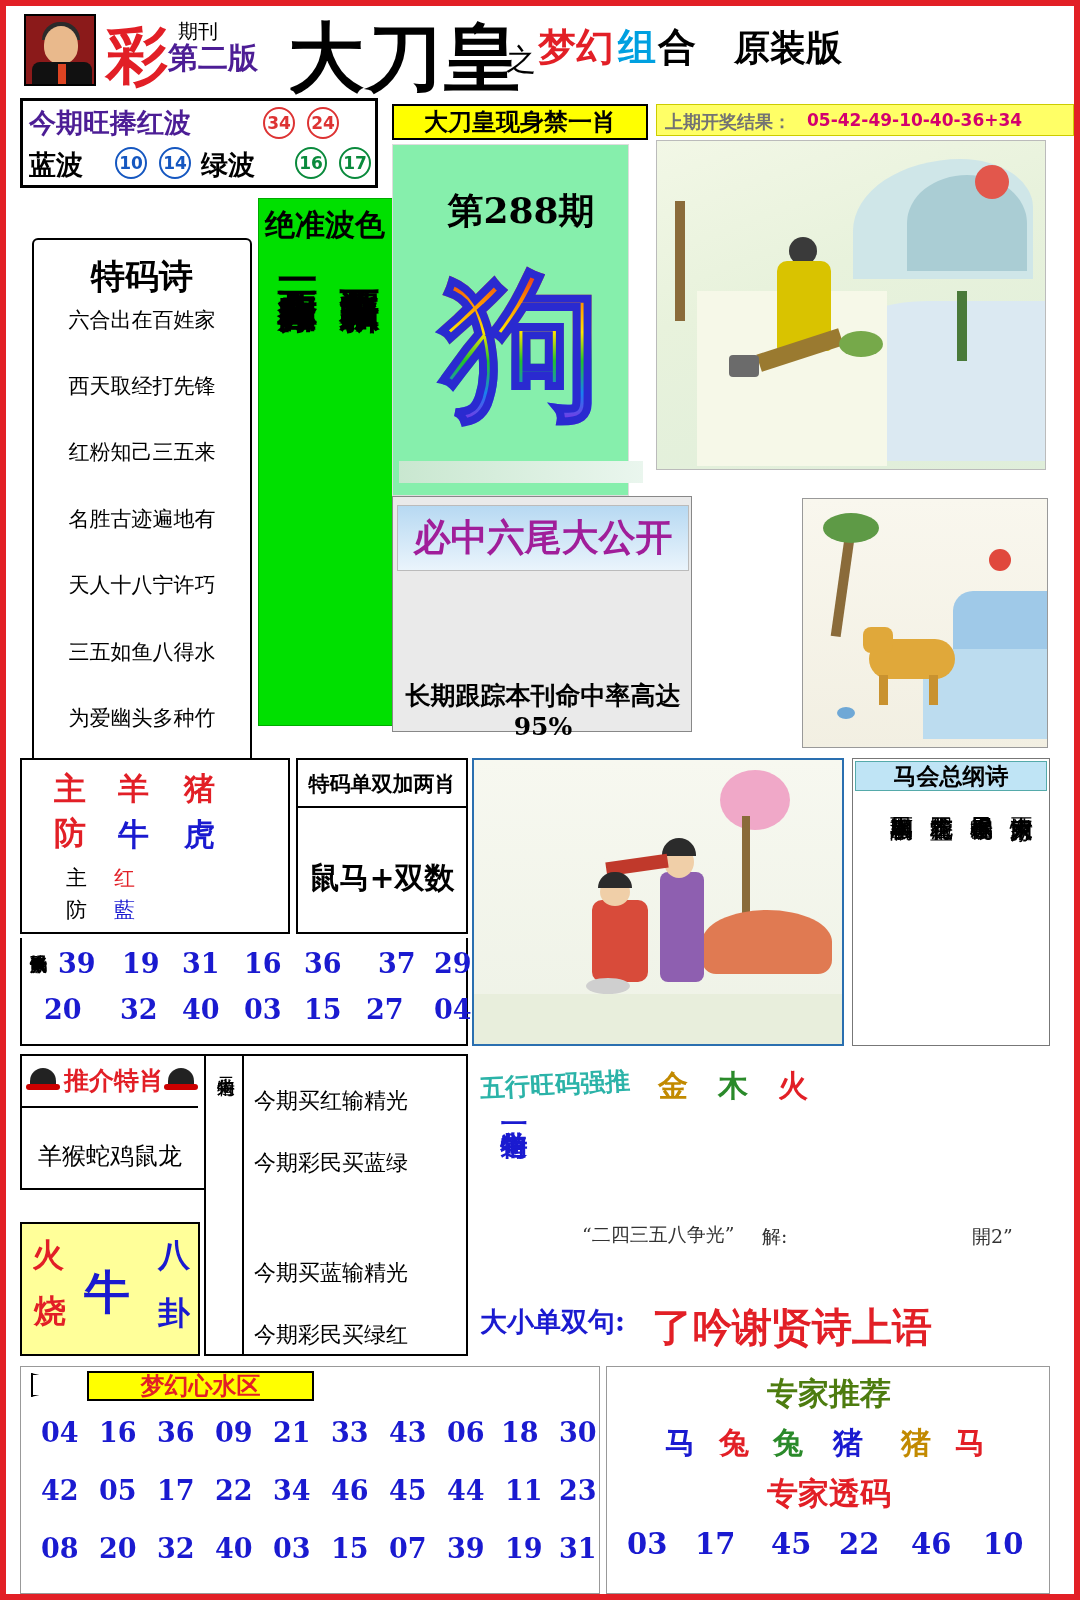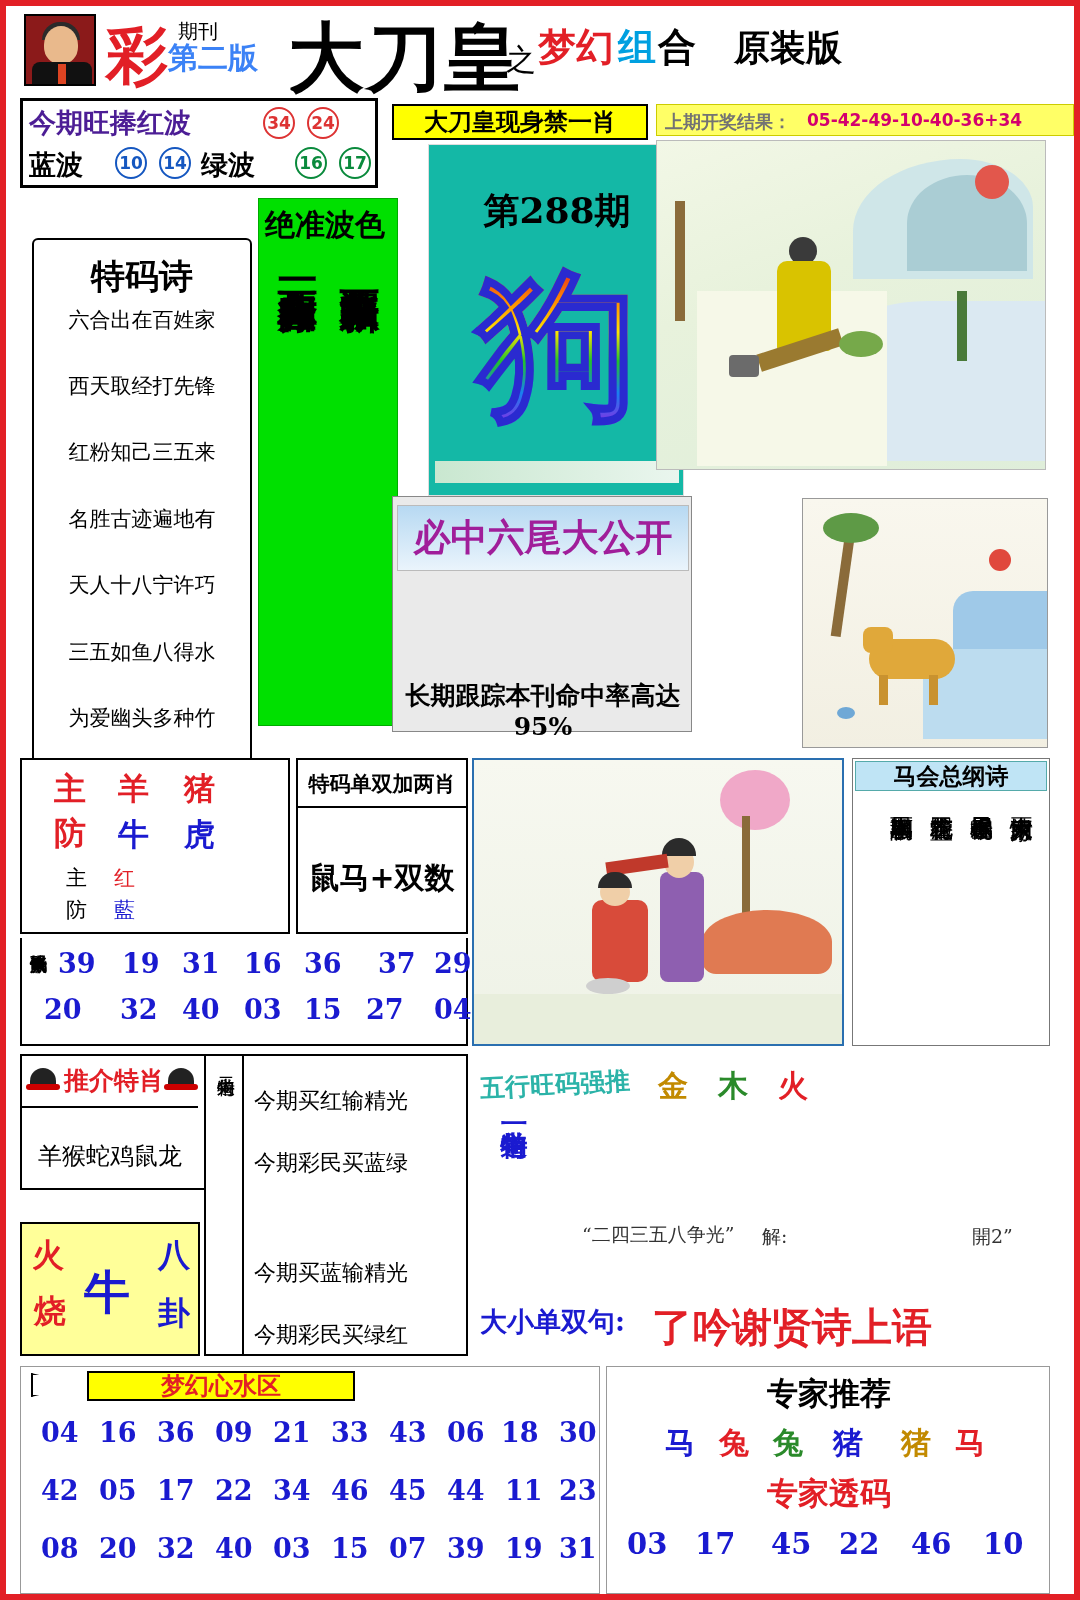--- a/index.html
+++ b/index.html
@@ -31,21 +31,21 @@
 
   <div class="abs masthead">
     <div class="abs photo">
       <div class="hair"></div>
         <div class="face"></div>
         <div class="body"></div>
         <div class="tie"></div>
     </div>
     <div class="abs bigtitle" style="left:100px;top:8px;font-size:62px;color:#e21f26;">彩</div>
     <div class="abs cn" style="left:172px;top:12px;font-size:20px;color:#000;">期刊</div>
-    <div class="abs cn bigtitle" style="left:162px;top:32px;font-size:30px;color:#3b82f6;">第二版</div>
+    <div class="abs cn bigtitle" style="left:162px;top:32px;font-size:30px;color:#4c1d95;">第二版</div>
     <div class="abs bigtitle" style="left:282px;top:2px;font-size:76px;color:#000;letter-spacing:2px;">大刀皇</div>
     <div class="abs cn" style="left:500px;top:34px;font-size:30px;color:#000;">之</div>
     <div class="abs bigtitle" style="left:532px;top:16px;font-size:38px;color:#e21f26;">梦幻</div>
     <div class="abs bigtitle" style="left:612px;top:16px;font-size:38px;color:#00a0e0;">组</div>
     <div class="abs bigtitle" style="left:652px;top:16px;font-size:38px;color:#000;">合</div>
     <div class="abs bigtitle" style="left:728px;top:18px;font-size:36px;color:#000;">原装版</div>
   </div>
 
   <div class="abs bx" style="left:14px;top:92px;width:358px;height:90px;border-width:3px;">
     <div class="abs bigtitle" style="left:6px;top:4px;font-size:27px;color:#4c1d95;">今期旺捧红波</div>
@@ -73,21 +73,21 @@
   <div class="abs" style="left:252px;top:192px;width:140px;height:528px;background:#00e000;border:1px solid #0a0;">
     <div class="abs bigtitle" style="left:6px;top:6px;font-size:30px;color:#000;">绝准波色</div>
     <div class="abs vt bigtitle" style="left:18px;top:60px;font-size:40px;color:#000;line-height:1.05;height:450px;">一五两痊亦相合</div>
     <div class="abs vt bigtitle" style="left:80px;top:60px;font-size:40px;color:#000;line-height:1.05;height:450px;">深秋来临万象新</div>
   </div>
 
   <div class="abs ctr" style="left:386px;top:98px;width:256px;height:36px;background:#ffff00;border:2px solid #000;">
     <span class="bigtitle" style="font-size:24px;color:#000;">大刀皇现身禁一肖</span>
   </div>
 
-  <div class="abs" style="left:386px;top:138px;width:256px;height:352px;background:#14b8a6;border:1px solid #ddd;margin-left:36px;">
+  <div class="abs" style="left:386px;top:138px;width:237px;height:352px;background:#86efac;border:1px solid #ddd;">
     <div class="abs ctr bigtitle" style="left:0;top:42px;width:256px;font-size:36px;color:#000;">第288期</div>
     <div class="abs ctr" style="left:0;top:110px;width:256px;height:180px;">
       <span class="bigtitle" style="font-size:160px;line-height:160px;background:linear-gradient(180deg,#e21f26 0%,#ff8a00 22%,#ffe400 42%,#22c32a 60%,#1a7ff0 80%,#8a2be2 100%);-webkit-background-clip:text;background-clip:text;color:transparent;-webkit-text-stroke:3px #2a2ad0;">狗</span>
     </div>
     <div class="abs" style="left:6px;top:316px;width:244px;height:22px;background:linear-gradient(90deg,#c9e7d0,#eaf6ee);"></div>
   </div>
 
   <div class="abs" style="left:650px;top:98px;width:418px;height:32px;background:#ffff66;border:1px solid #cc0;">
     <div class="abs" style="left:8px;top:5px;font-size:18px;color:#737373;font-weight:bold;">上期开奖结果：</div>
     <div class="abs" style="left:150px;top:5px;font-size:17px;color:#d3006e;font-weight:bold;">05-42-49-10-40-36+34</div>
@@ -224,21 +224,21 @@
     <div class="abs vt bigtitle" style="left:24px;top:56px;height:220px;font-size:27px;color:#1a1ad0;">道一句中特</div>
     <div class="abs cn" style="left:110px;top:168px;font-size:19px;color:#333;">“二四三五八争光”</div>
     <div class="abs cn" style="left:290px;top:170px;font-size:19px;color:#333;">解:</div>
     <div class="abs cn" style="left:500px;top:170px;font-size:19px;color:#333;">開2”</div>
     <div class="abs bigtitle" style="left:8px;top:250px;font-size:27px;color:#1a1ad0;">大小单双句:</div>
     <div class="abs bigtitle" style="left:180px;top:246px;font-size:40px;color:#e21f26;">了吟谢贤诗上语</div>
   </div>
 
   <div class="abs" style="left:14px;top:1360px;width:580px;height:228px;background:#fff;border:1px solid #999;">
     <div class="abs" style="left:10px;top:6px;width:50px;height:24px;border:2px solid #000;border-right:none;clip-path:polygon(0 0,100% 50%,0 100%);background:#fff;"></div>
-    <div class="abs ctr" style="left:66px;top:4px;width:268px;height:30px;background:#ffff00;border:2px solid #000;">
+    <div class="abs ctr" style="left:66px;top:4px;width:227px;height:30px;background:#ffff00;border:2px solid #000;">
       <span class="bigtitle" style="font-size:24px;color:#e21f26;">梦幻心水区</span>
     </div>
 
     <div class="abs num" style="left:20px;top:50px;font-size:27px;">04</div>
     <div class="abs num" style="left:78px;top:50px;font-size:27px;">16</div>
     <div class="abs num" style="left:136px;top:50px;font-size:27px;">36</div>
     <div class="abs num" style="left:194px;top:50px;font-size:27px;">09</div>
     <div class="abs num" style="left:252px;top:50px;font-size:27px;">21</div>
     <div class="abs num" style="left:310px;top:50px;font-size:27px;">33</div>
     <div class="abs num" style="left:368px;top:50px;font-size:27px;">43</div>
@@ -263,21 +263,21 @@
     <div class="abs num" style="left:194px;top:166px;font-size:27px;">40</div>
     <div class="abs num" style="left:252px;top:166px;font-size:27px;">03</div>
     <div class="abs num" style="left:310px;top:166px;font-size:27px;">15</div>
     <div class="abs num" style="left:368px;top:166px;font-size:27px;">07</div>
     <div class="abs num" style="left:426px;top:166px;font-size:27px;">39</div>
     <div class="abs num" style="left:484px;top:166px;font-size:27px;">19</div>
     <div class="abs num" style="left:538px;top:166px;font-size:27px;">31</div>
   </div>
 
   <div class="abs" style="left:600px;top:1360px;width:444px;height:228px;background:#fff;border:1px solid #999;">
-    <div class="abs ctr bigtitle" style="left:0;top:6px;width:444px;font-size:31px;color:#000000;">专家推荐</div>
+    <div class="abs ctr bigtitle" style="left:0;top:6px;width:444px;font-size:31px;color:#4d7c0f;">专家推荐</div>
     <div class="abs bigtitle" style="left:58px;top:56px;font-size:30px;color:#1a1ad0;">马</div>
     <div class="abs bigtitle" style="left:112px;top:56px;font-size:30px;color:#e21f26;">兔</div>
     <div class="abs bigtitle" style="left:166px;top:56px;font-size:30px;color:#2a8a2a;">兔</div>
     <div class="abs bigtitle" style="left:226px;top:56px;font-size:30px;color:#1a1ad0;">猪</div>
     <div class="abs bigtitle" style="left:294px;top:56px;font-size:30px;color:#c28a00;">猪</div>
     <div class="abs bigtitle" style="left:348px;top:56px;font-size:30px;color:#e21f26;">马</div>
 
     <div class="abs ctr bigtitle" style="left:0;top:106px;width:444px;font-size:31px;color:#e21f26;">专家透码</div>
     <div class="abs num" style="left:20px;top:160px;font-size:29px;">03</div>
     <div class="abs num" style="left:88px;top:160px;font-size:29px;">17</div>

